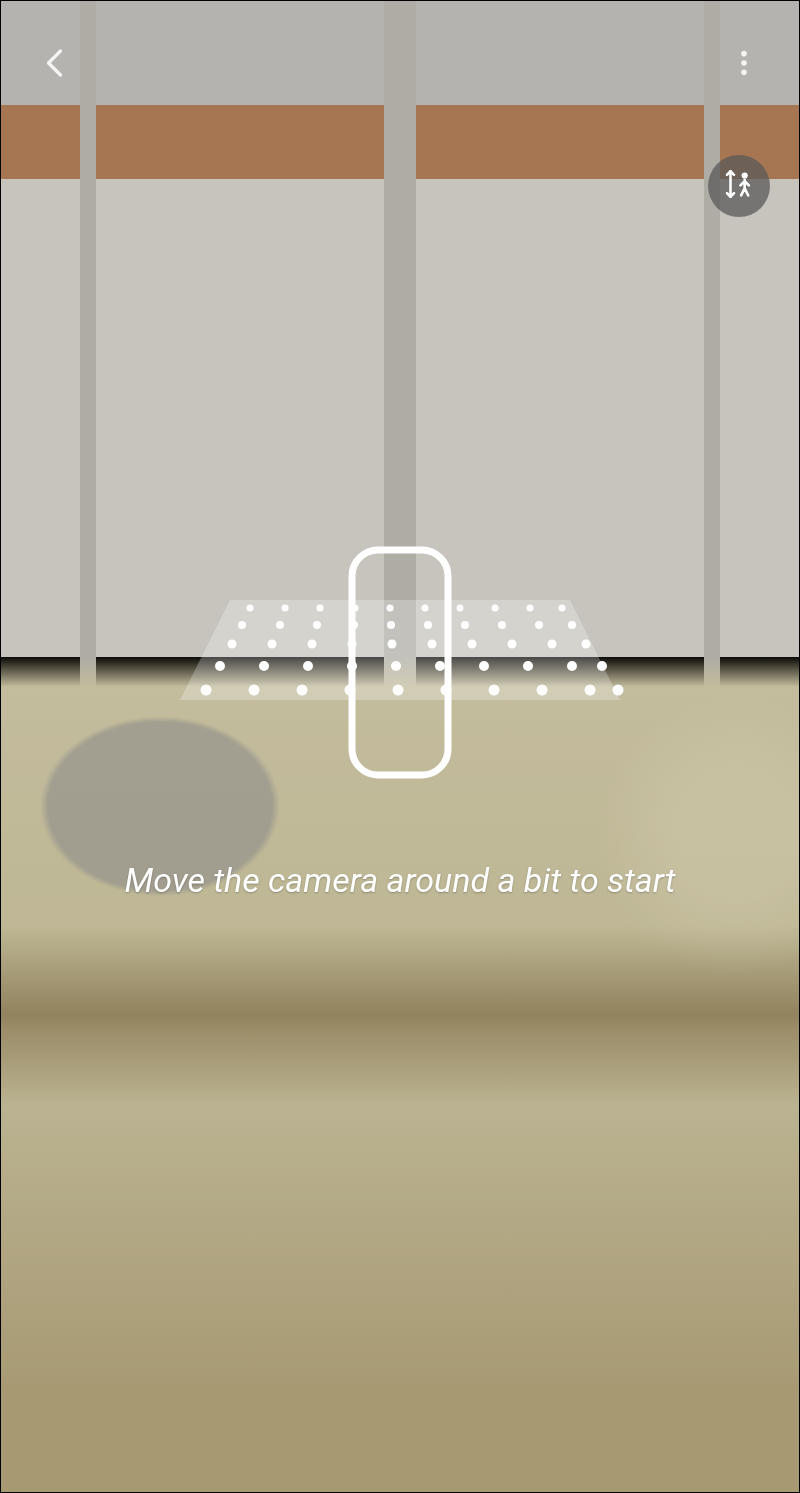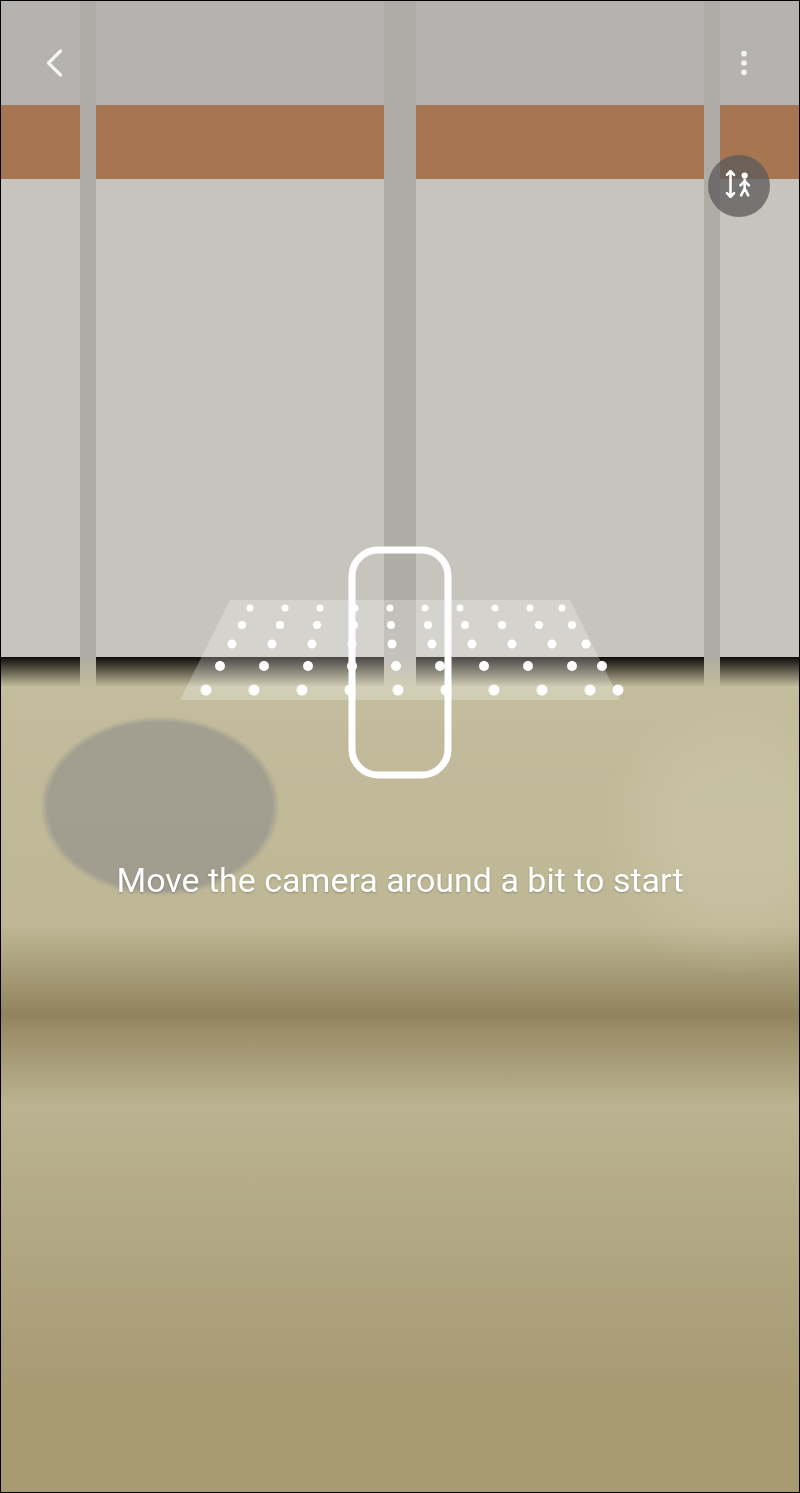--- a/index.html
+++ b/index.html
@@ -90,20 +90,21 @@
   .instruction {
     position: absolute;
     left: 0; right: 0;
     top: 860px;
     text-align: center;
     color: #fff;
     font-size: 34px;
     font-weight: 400;
     z-index: 9;
     text-shadow: 0 1px 2px rgba(0,0,0,0.25);
+    font-style: italic;
   }
 
   .page-border {
     position: absolute; inset: 0;
     border: 1px solid #000;
     pointer-events: none;
     z-index: 20;
   }
 </style>
 </head>

